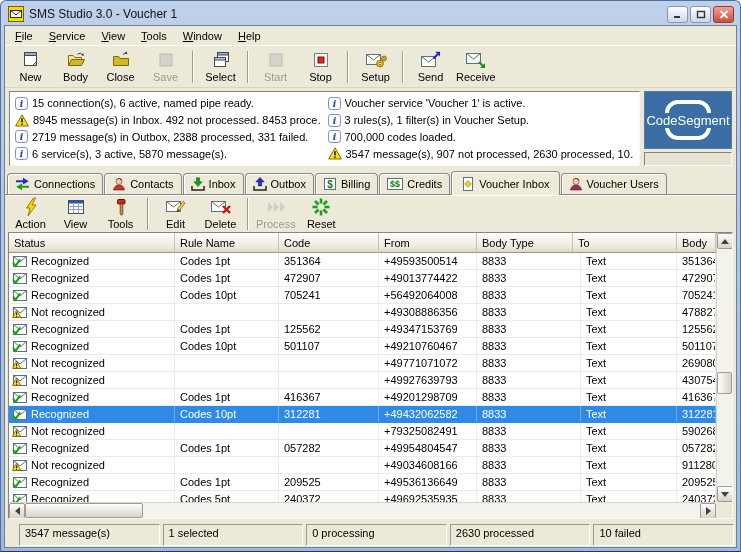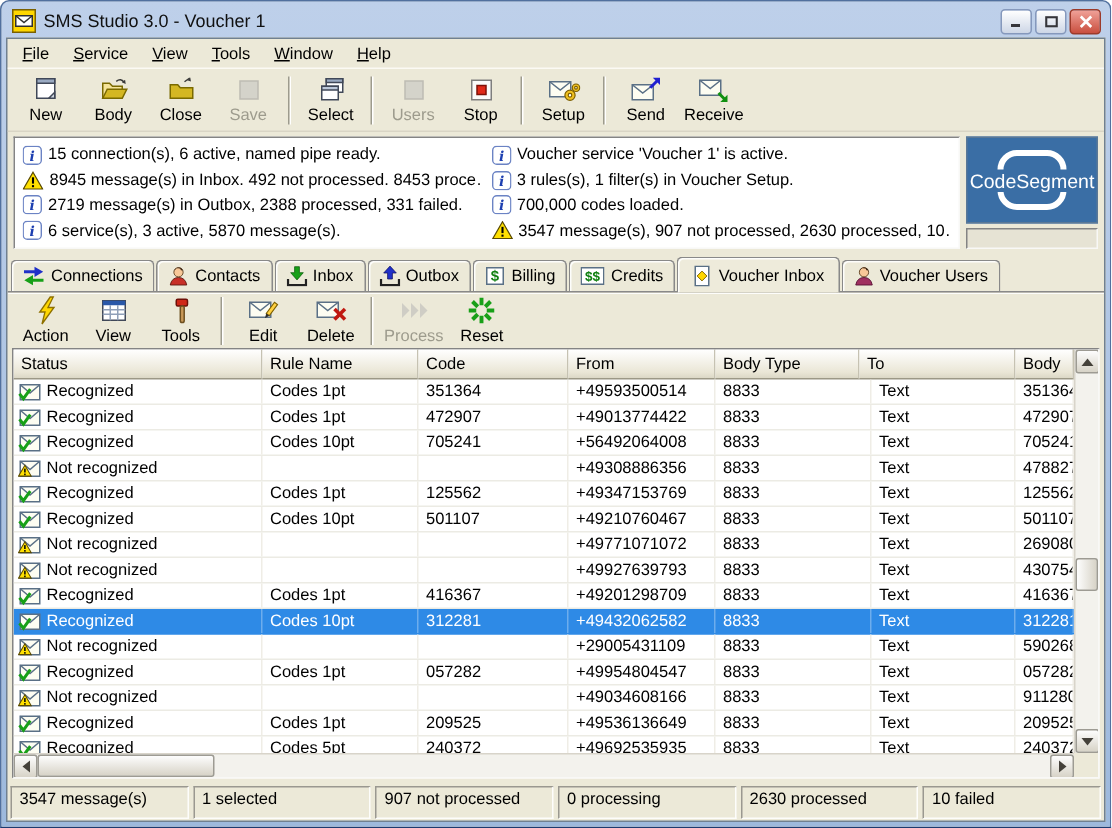--- a/index.html
+++ b/index.html
@@ -88,21 +88,21 @@
   .sthumb{position:absolute;left:0;right:0;top:123px;height:22px;border-radius:2px;
           background:linear-gradient(90deg,#fdfdfd,#d7d3c7);border:1px solid #9d9b93;}
   .htrack{flex:1;position:relative;}
   .hthumb{position:absolute;top:0;bottom:0;left:0;width:118px;border-radius:2px;
           background:linear-gradient(#fdfdfd,#d7d3c7);border:1px solid #9d9b93;}
   .t-up{width:0;height:0;border:4px solid transparent;border-top:0;border-bottom:5px solid #44413a;}
   .t-down{width:0;height:0;border:4px solid transparent;border-bottom:0;border-top:5px solid #44413a;}
   .t-left{width:0;height:0;border:4px solid transparent;border-left:0;border-right:5px solid #44413a;}
   .t-right{width:0;height:0;border:4px solid transparent;border-right:0;border-left:5px solid #44413a;}
   
-  .statusbar{height:22px;margin:3px 2px 1px 2px;display:flex;gap:3px;flex:none;}
+  .statusbar{height:22px;margin:3px 2px 1px 14px;display:flex;gap:3px;flex:none;}
   .sb-panel{flex:1;font-size:11px;padding:2px 5px;white-space:nowrap;overflow:hidden;
             border:1px solid;border-color:#9a9890 #fdfdfb #fdfdfb #9a9890;}
 </style>
 </head>
 <body style="--sel-bg: #2E8AE6; --logo-bg: #3A6EA5;">
 
 <div class="window">
   <div class="titlebar">
     <span class="app-icon">
       <svg width="16" height="16" viewBox="0 0 16 16">
@@ -191,21 +191,21 @@
           </span>
           <span class="tlabel">Select</span>
         </div>
         <div class="tsep"></div>
         <div class="tbtn disabled">
           <span class="icon">
             <svg width="20" height="20" viewBox="0 0 20 20">
               <rect x="4" y="4" width="12" height="12" fill="#bcbcbc" stroke="#8e8e8e"></rect>
             </svg>
           </span>
-          <span class="tlabel">Users</span>
+          <span class="tlabel">Start</span>
         </div>
         <div class="tbtn">
           <span class="icon">
             <svg width="20" height="20" viewBox="0 0 20 20">
               <rect x="3.5" y="3.5" width="13" height="13" fill="#fafafa" stroke="#7e7e7e"></rect>
               <rect x="7" y="7" width="6" height="6" fill="#e02818" stroke="#7e1008"></rect>
             </svg>
           </span>
           <span class="tlabel">Stop</span>
         </div>
@@ -725,21 +725,21 @@
                       <path d="M1.5 1.5 L8 7 L14.5 1.5" fill="none" stroke="#5a7086"></path>
                       <path d="M4.6 4.2 L8.8 11.4 L0.4 11.4 Z" fill="#ffe000" stroke="#5a4a00" stroke-width="0.7"></path>
                       <rect x="4.1" y="6.4" width="1" height="2.6" fill="#000"></rect>
                       <rect x="4.1" y="9.7" width="1" height="1.1" fill="#000"></rect>
                     </svg>
                   </span>
                   <span>Not recognized</span>
                 </div>
                 <div class="cell" style="width: 104px;"></div>
                 <div class="cell" style="width: 100px;"></div>
-                <div class="cell" style="width: 98px;">+29005431109</div>
+                <div class="cell" style="width: 98px;">+79325082491</div>
                 <div class="cell" style="width: 104px;">8833</div>
                 <div class="cell" style="width: 96px;">Text</div>
                 <div class="cell" style="flex: 1 1 0%;">590268</div>
               </div>
               <div class="trow">
                 <div class="cell status" style="width: 166px;">
                   <span class="icon">
                     <svg width="16" height="13" viewBox="0 0 16 13">
                       <rect x="1.5" y="1.5" width="13" height="10" fill="#fdfdf2" stroke="#5a7086"></rect>
                       <path d="M1.5 1.5 L8 7 L14.5 1.5" fill="none" stroke="#5a7086"></path>
@@ -834,19 +834,18 @@
                 <i class="t-right"></i>
               </div>
           </div>
           <div class="corner"></div>
         </div>
       </div>
     </div>
     <div class="statusbar">
         <div class="sb-panel">3547 message(s)</div>
         <div class="sb-panel">1 selected</div>
-        <div class="sb-panel">907 not processed</div>
         <div class="sb-panel">0 processing</div>
         <div class="sb-panel">2630 processed</div>
         <div class="sb-panel">10 failed</div>
       </div>
   </div>
 </div>
 
 </body></html>

